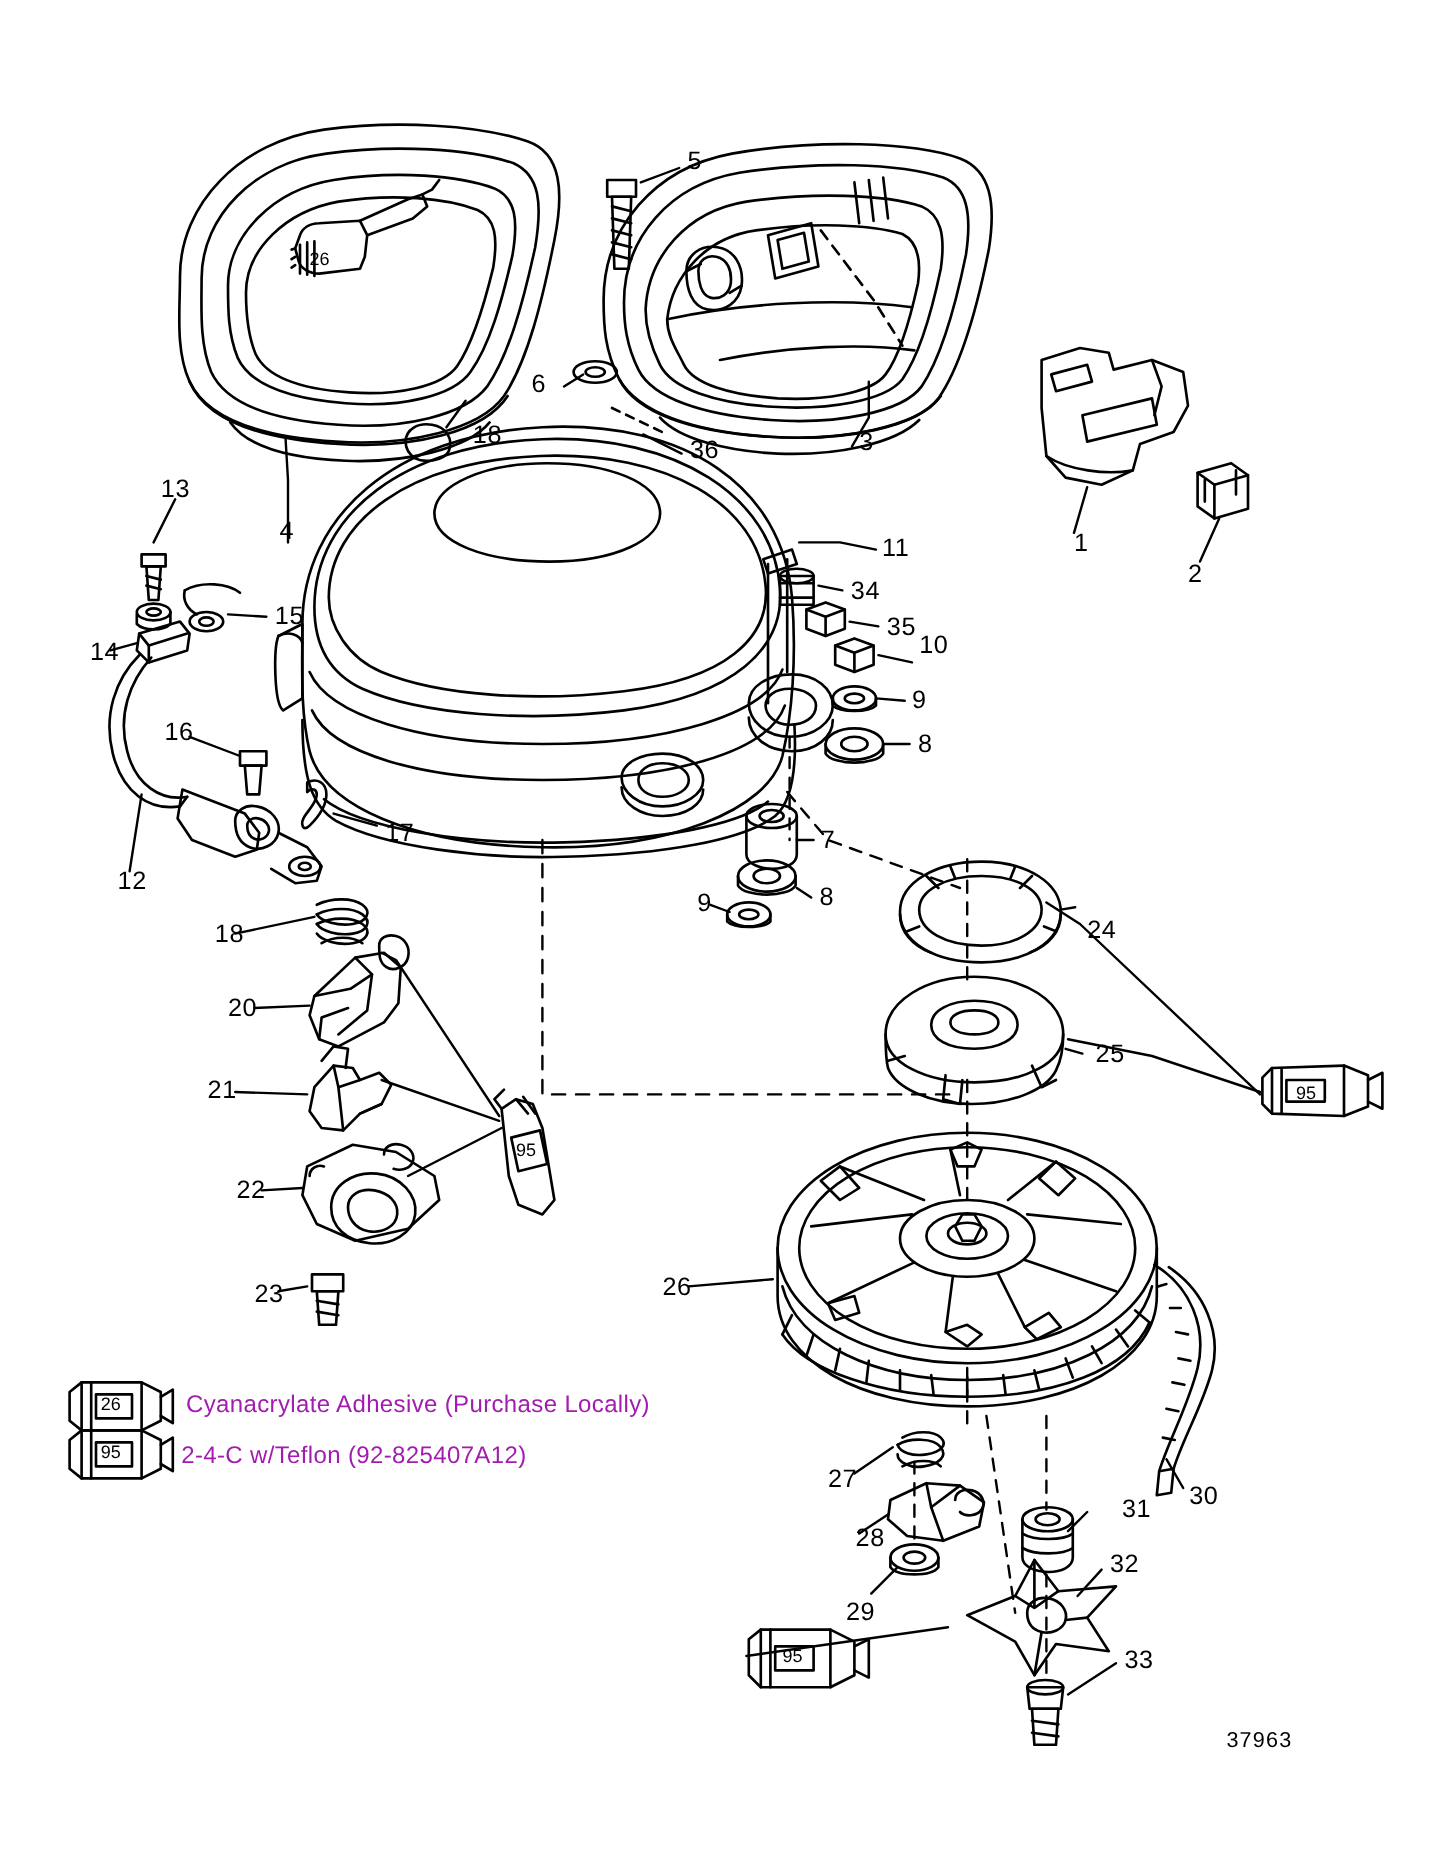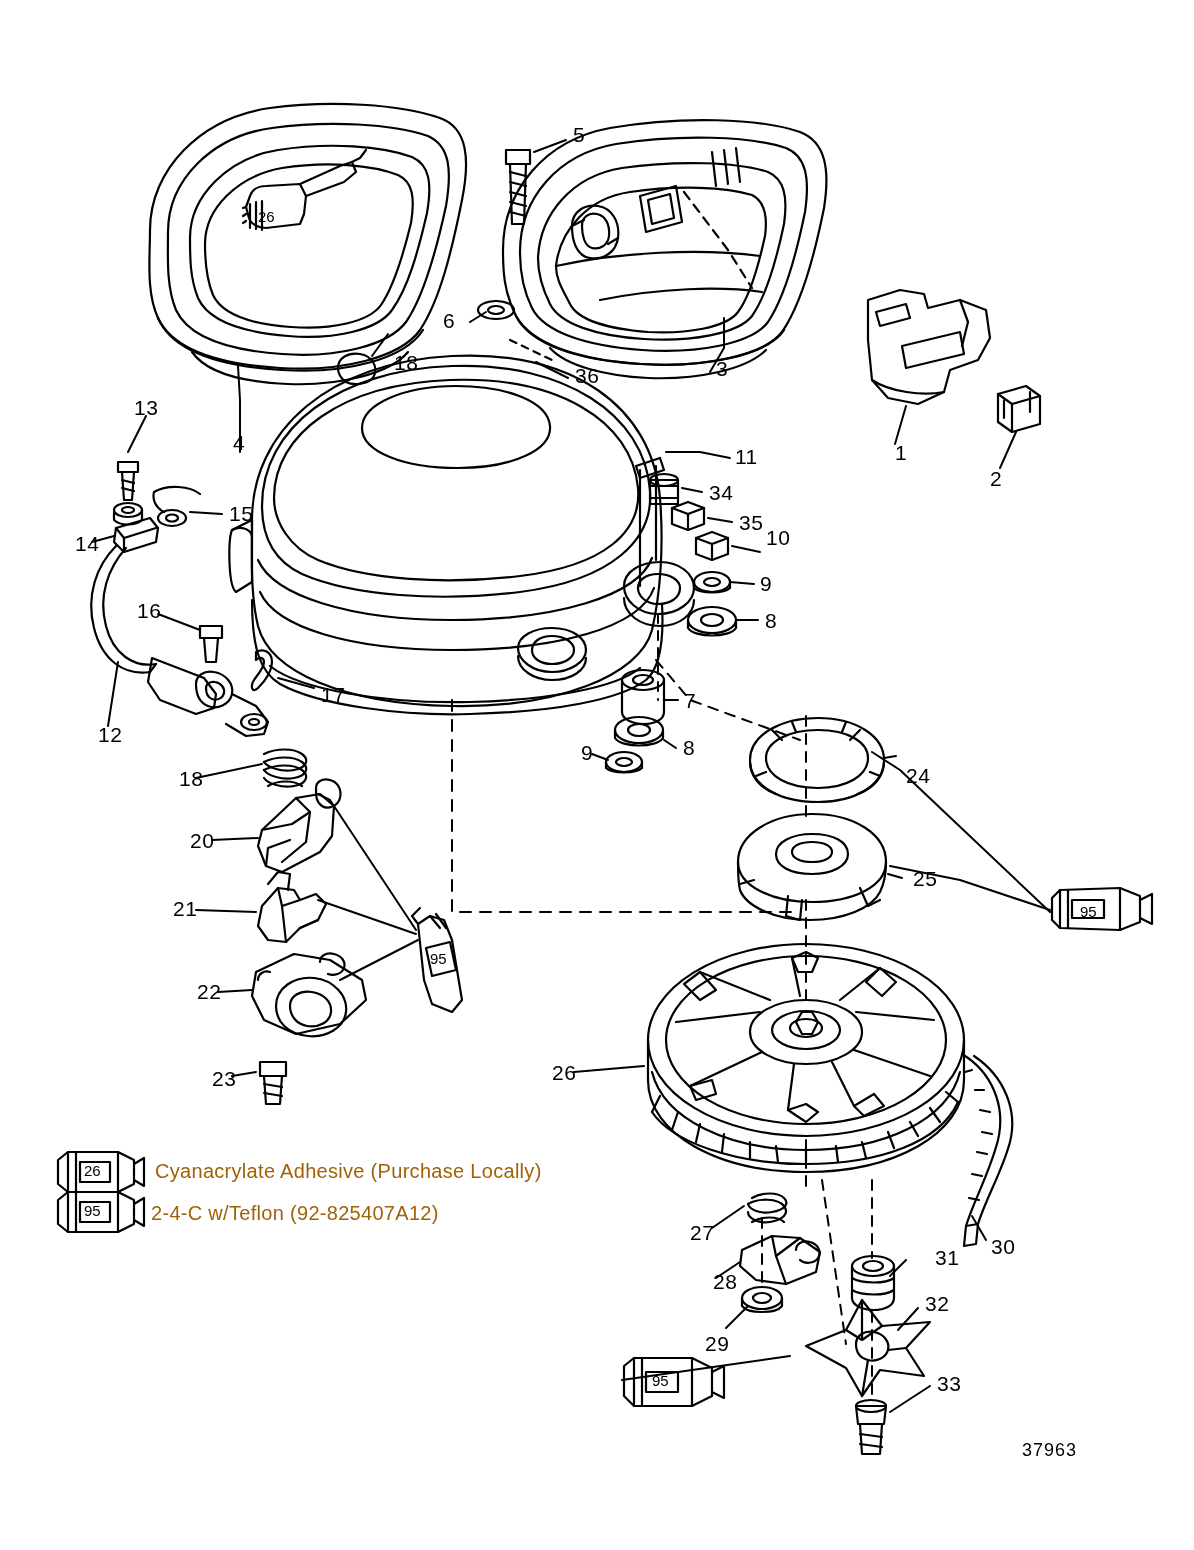--- a/index.html
+++ b/index.html
@@ -31,21 +31,21 @@
     font-size: 21px;
     font-family: "Liberation Sans", sans-serif;
     color: #000;
     white-space: nowrap;
     letter-spacing: 0.5px;
   }
   .legend {
     position: absolute;
     font-size: 20px;
     font-family: "Liberation Sans", sans-serif;
-    color: #a16207;
+    color: #a21caf;
     white-space: nowrap;
     letter-spacing: 0.3px;
   }
   .tube-num {
     position: absolute;
     font-size: 15px;
     font-family: "Liberation Sans", sans-serif;
     color: #000;
   }
   .drawing-number {

